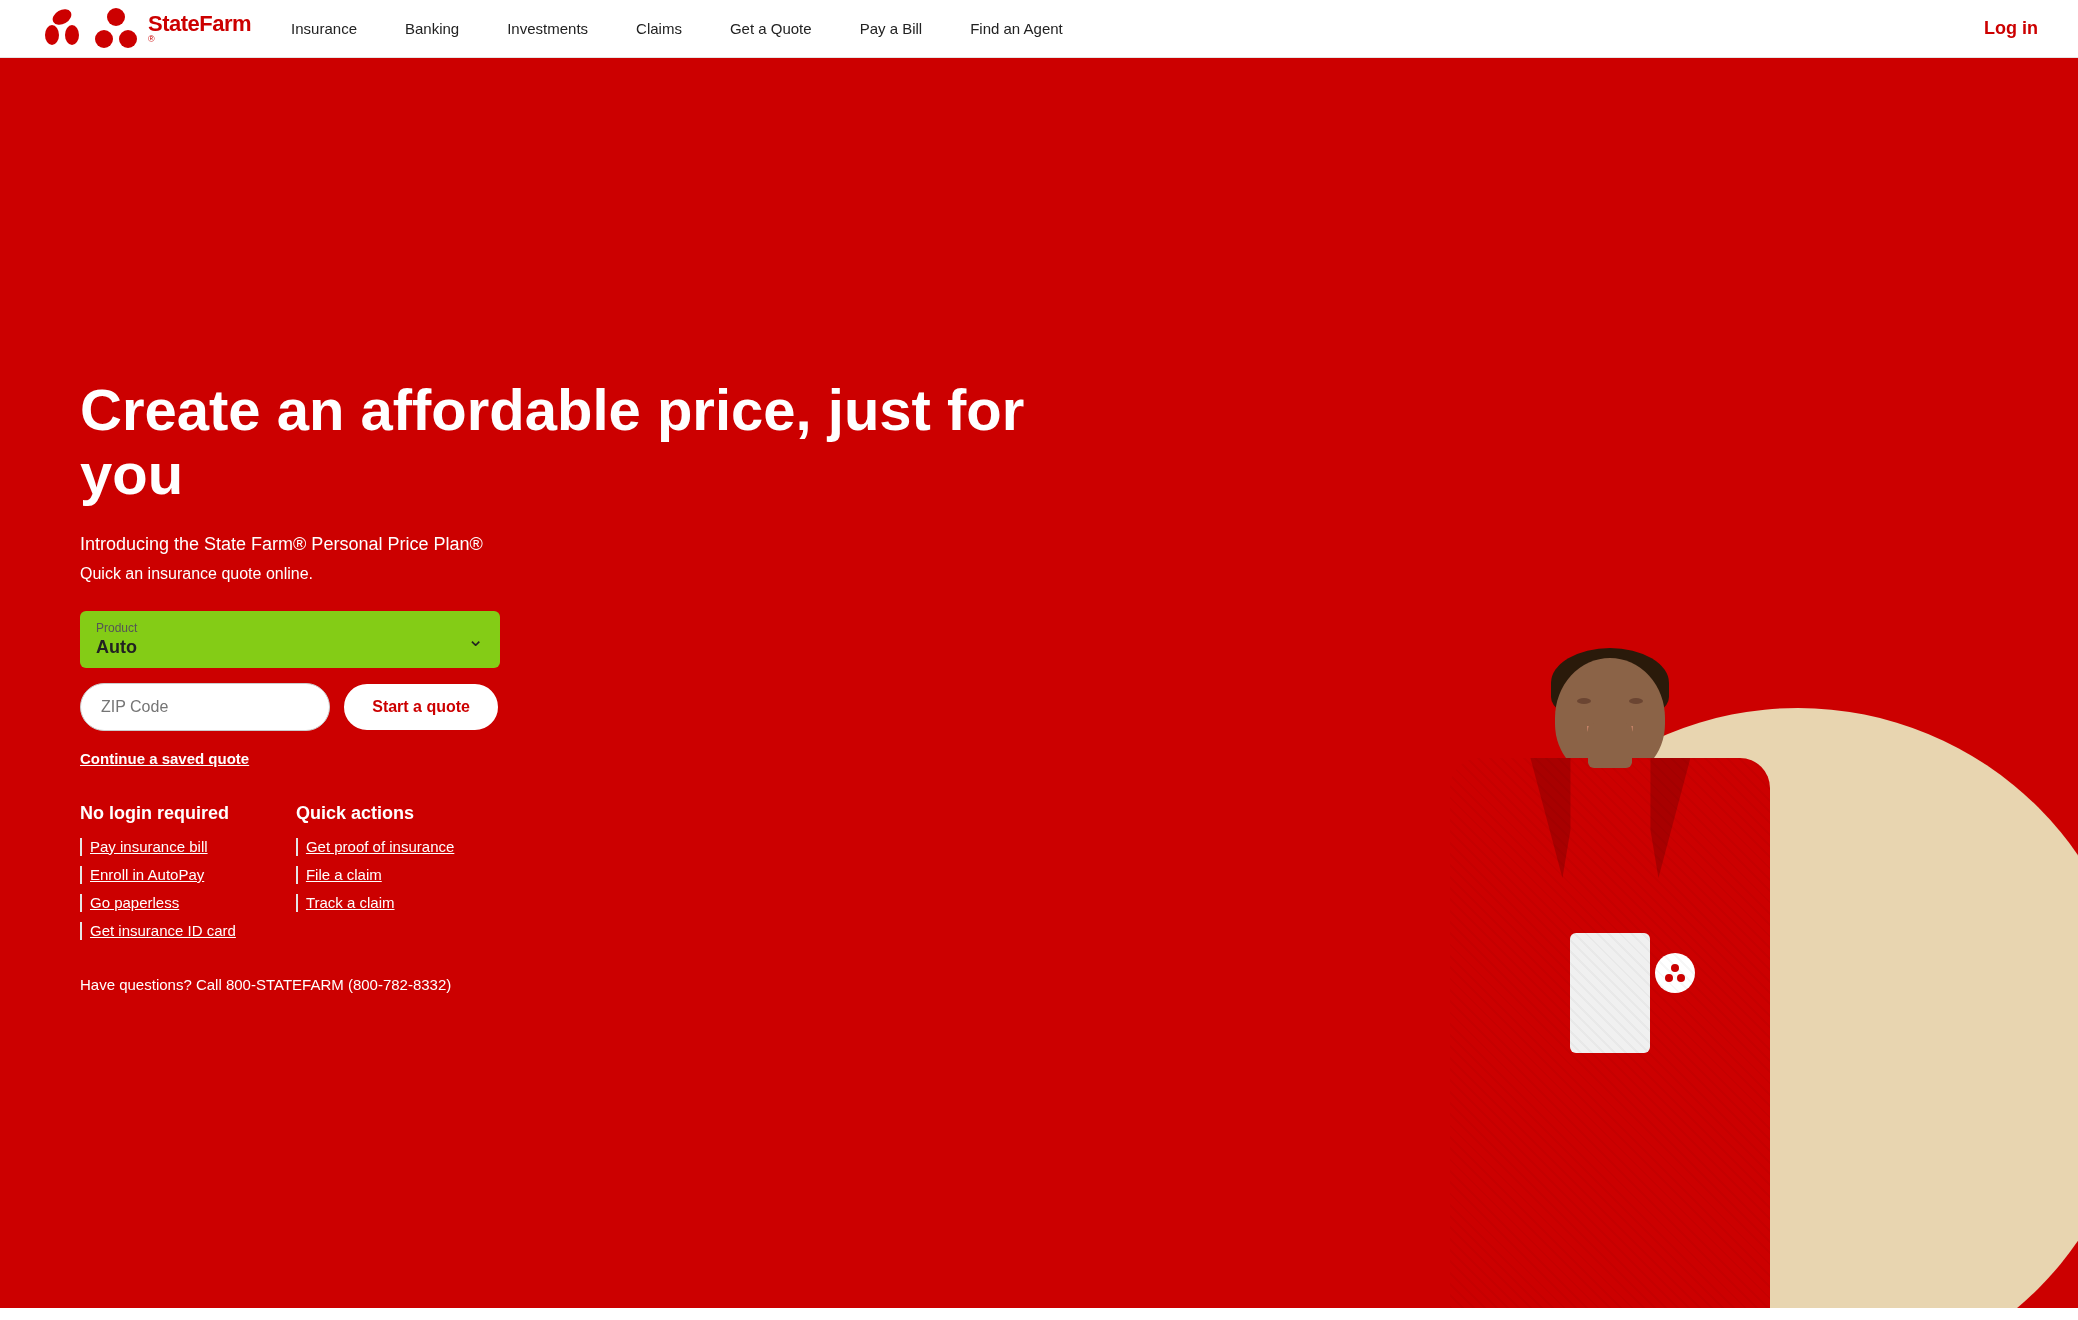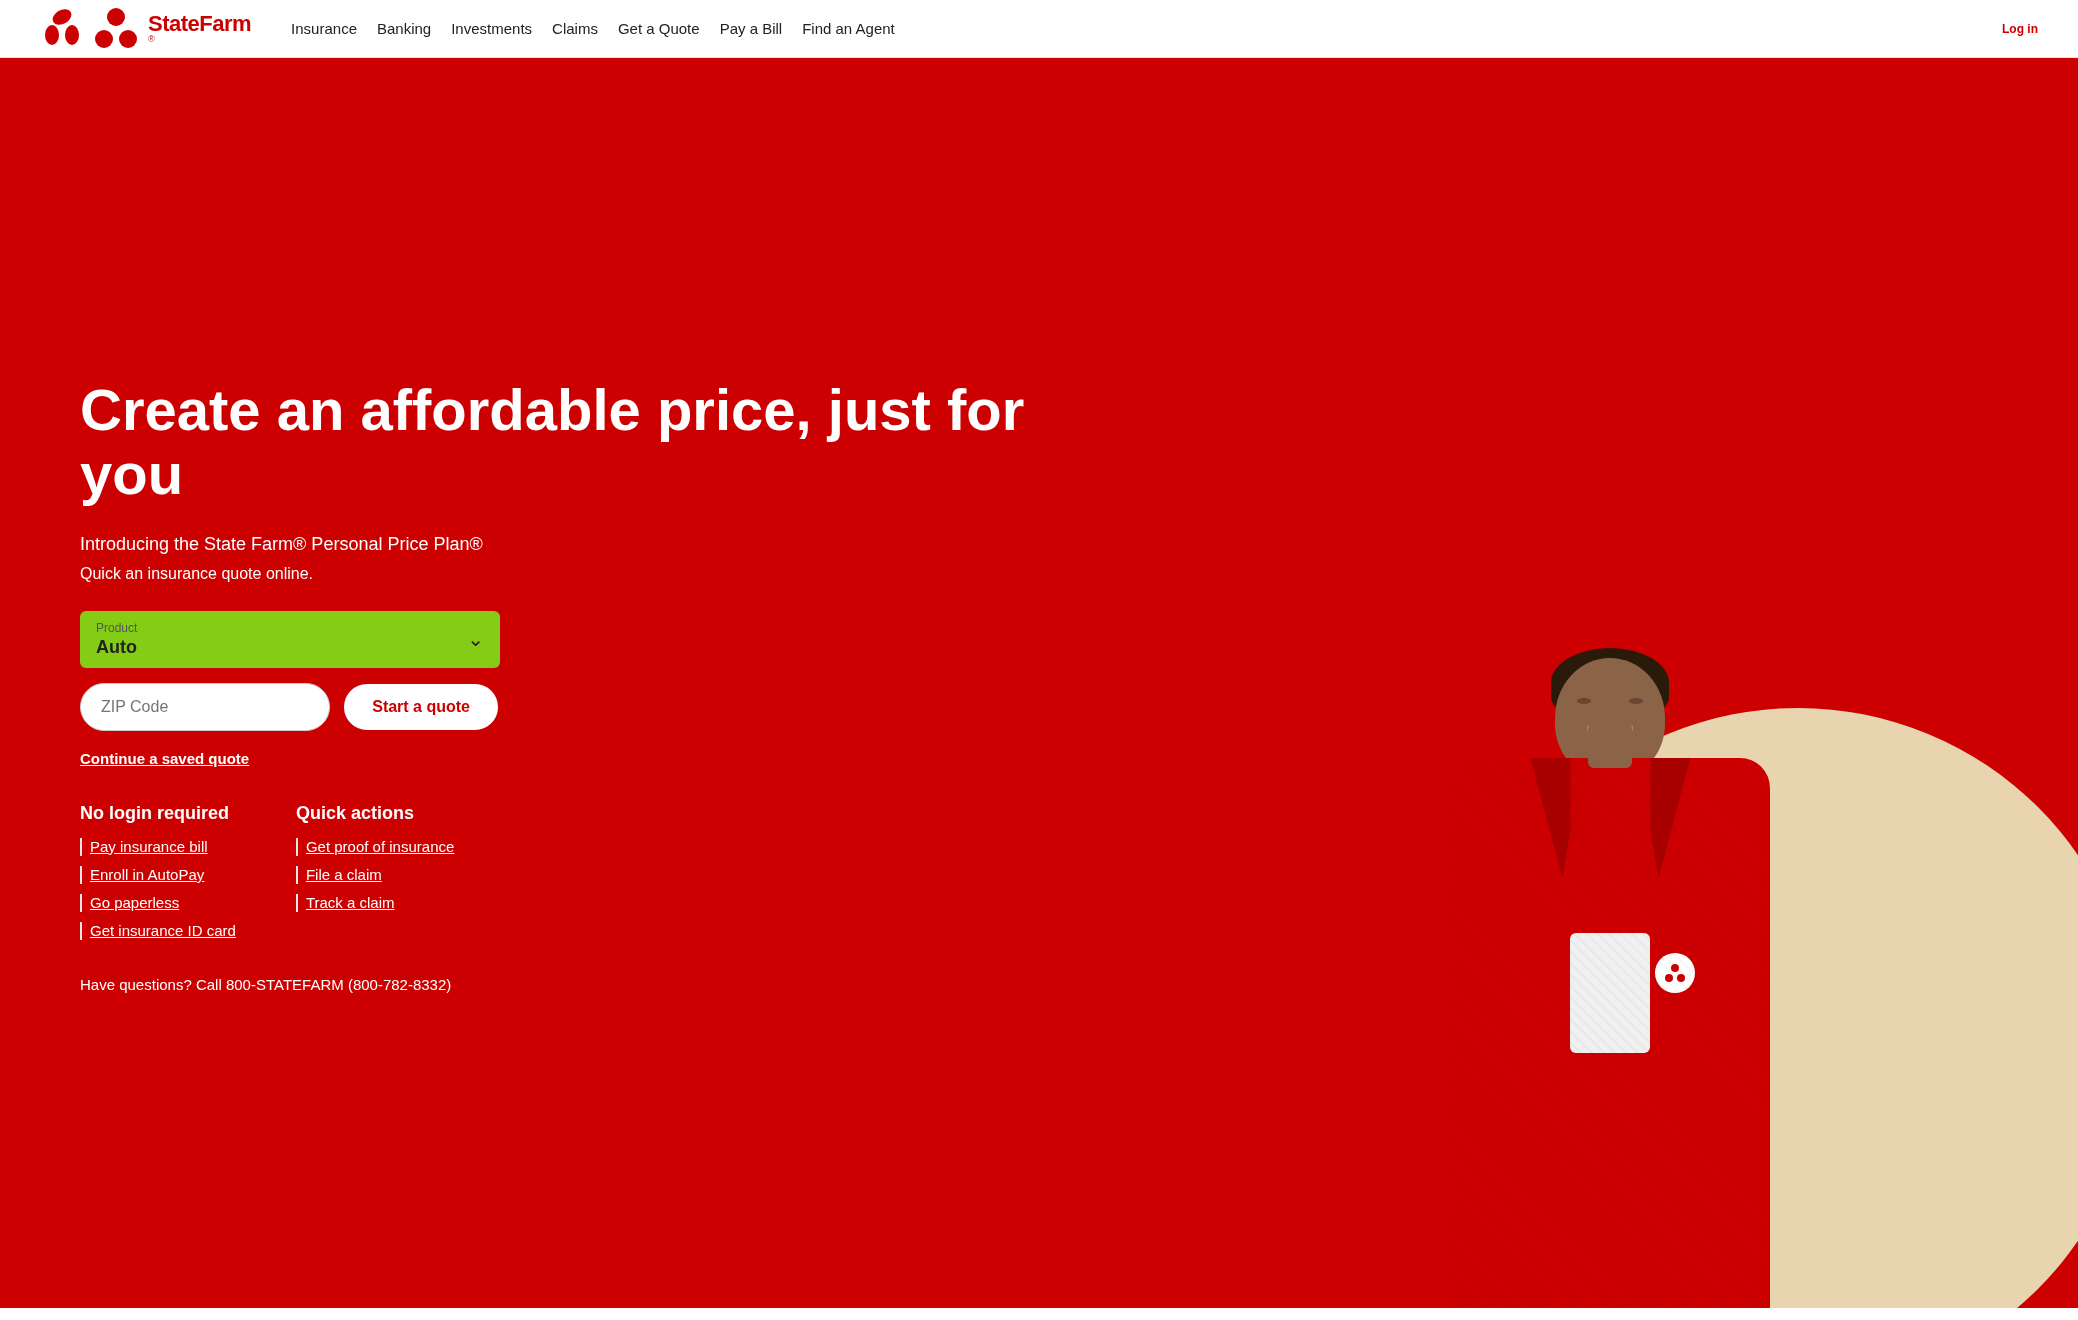--- a/index.html
+++ b/index.html
@@ -28,31 +28,31 @@
       gap: 8px;
       text-decoration: none;
     }
     .logo-icon {
       width: 44px;
       height: 40px;
     }
     .nav {
       display: flex;
       align-items: flex-start;
-      gap: 20px;
+      gap: 48px;
     }
     .nav a {
       text-decoration: none;
       color: #222;
       font-size: 15px;
       font-weight: 500;
     }
     .login-btn {
       color: #c00;
-      font-size: 12px;
+      font-size: 18px;
       font-weight: 700;
       text-decoration: none;
       background: none;
       border: none;
       cursor: pointer;
     }
 
     
     .hero {
       background: #c00;

